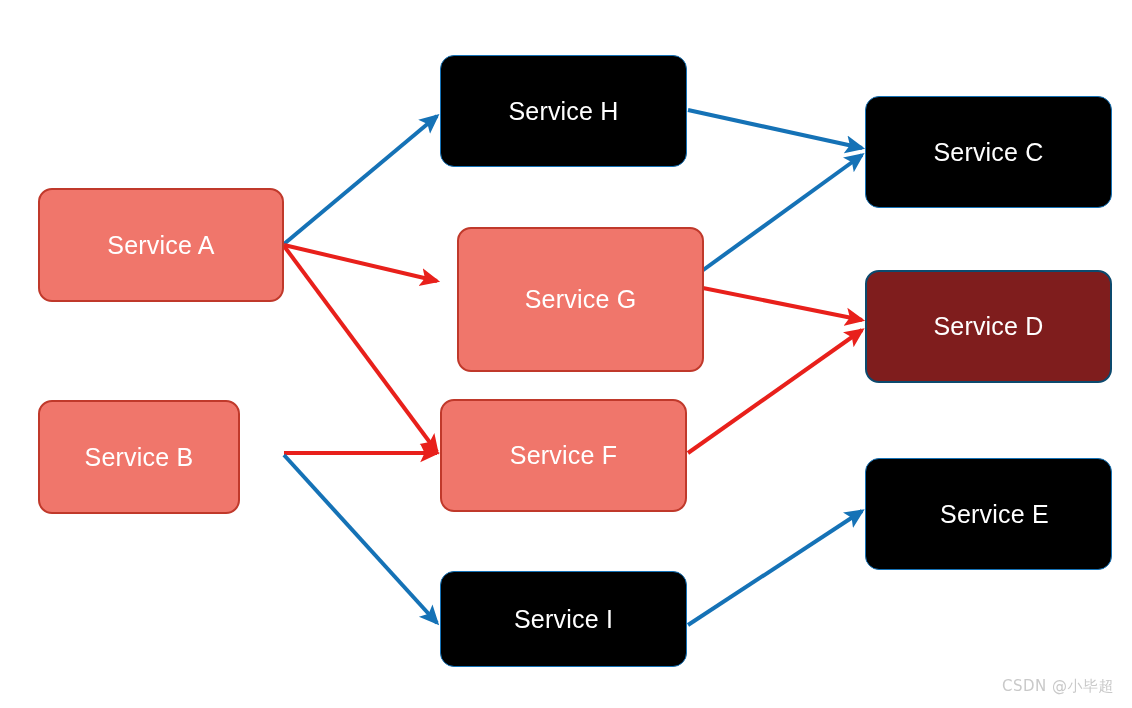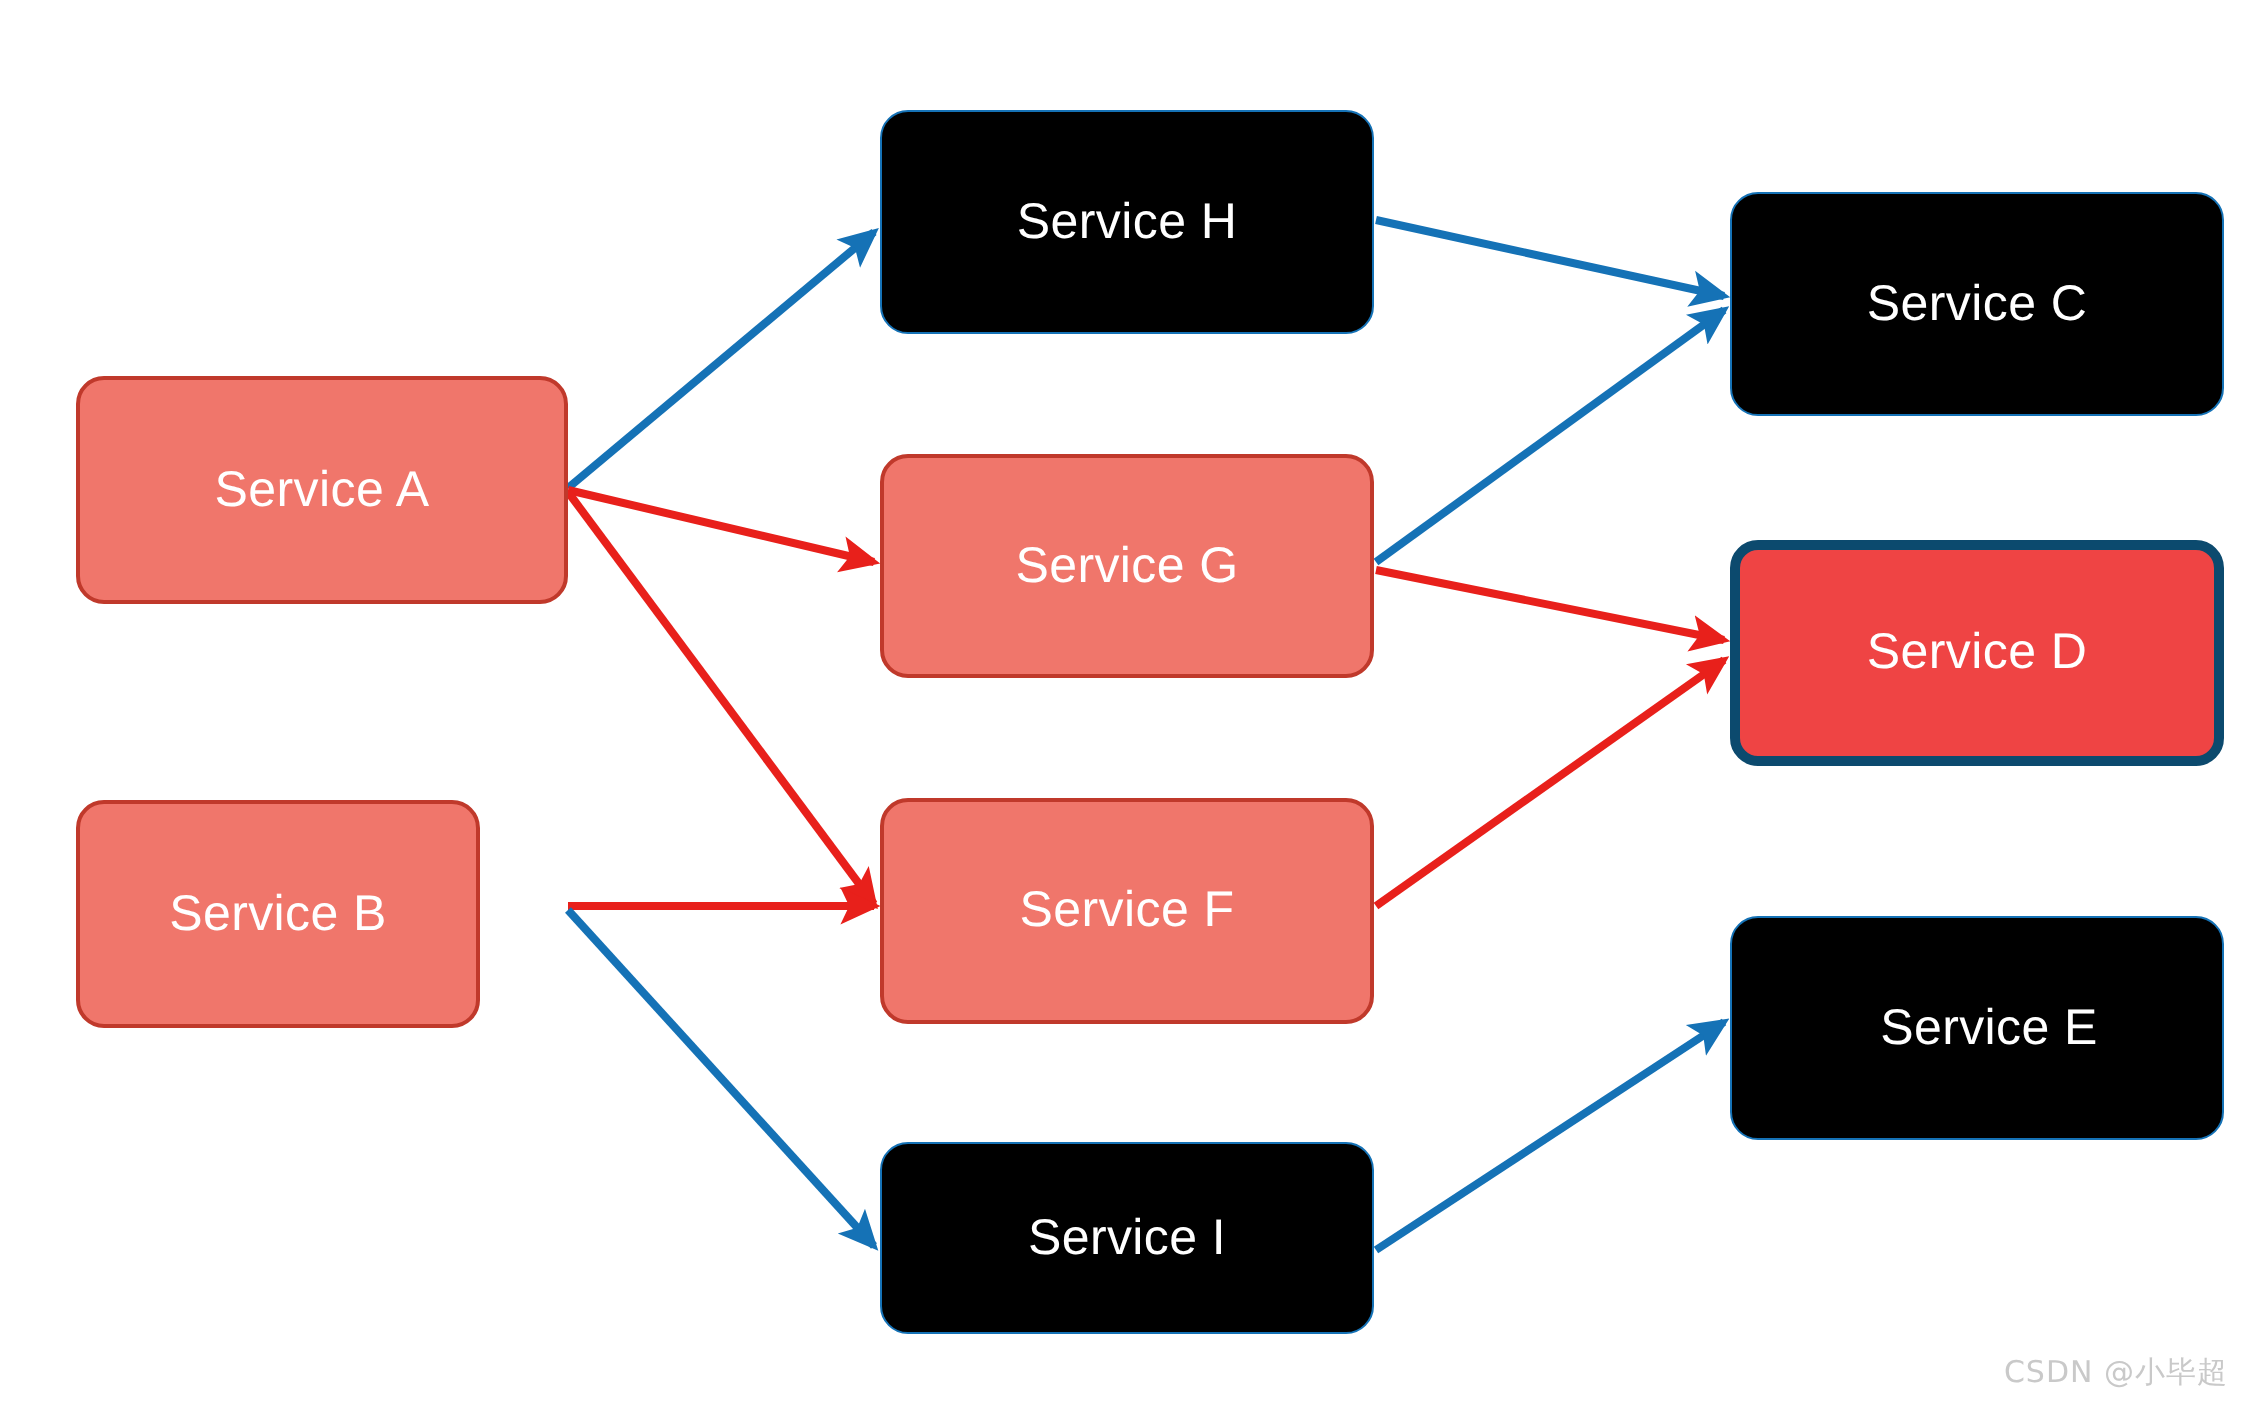--- a/index.html
+++ b/index.html
@@ -39,22 +39,22 @@
   }
   .node-blue {
     background: #000000;
     border: 1px solid #1572B6;
   }
   .node-lightred {
     background: #F0766B;
     border: 2px solid #C0392B;
   }
   .node-red {
-    background: #ef4444;
-    border: 5px solid #0c4a6e;
+    background: #7f1d1d;
+    border: 2px solid #0c4a6e;
   }
   .node-label {
     pointer-events: none;
   }
   #watermark {
     position: absolute;
     right: 18px;
     bottom: 12px;
     color: #c9c9c9;
     font-size: 15px;
@@ -94,21 +94,21 @@
   <div id="nodes-layer">
       <div class="node node-lightred" style="left: 38px; top: 188px; width: 246px; height: 114px;">
         <span class="node-label">Service A</span>
       </div>
       <div class="node node-lightred" style="left: 38px; top: 400px; width: 202px; height: 114px;">
         <span class="node-label">Service B</span>
       </div>
       <div class="node node-blue" style="left: 440px; top: 55px; width: 247px; height: 112px;">
         <span class="node-label">Service H</span>
       </div>
-      <div class="node node-lightred" style="left: 440px; top: 227px; width: 247px; height: 112px;">
+      <div class="node node-lightred" style="left: 457px; top: 227px; width: 247px; height: 145px;">
         <span class="node-label">Service G</span>
       </div>
       <div class="node node-lightred" style="left: 440px; top: 399px; width: 247px; height: 113px;">
         <span class="node-label">Service F</span>
       </div>
       <div class="node node-blue" style="left: 440px; top: 571px; width: 247px; height: 96px;">
         <span class="node-label">Service I</span>
       </div>
       <div class="node node-blue" style="left: 865px; top: 96px; width: 247px; height: 112px;">
         <span class="node-label">Service C</span>

